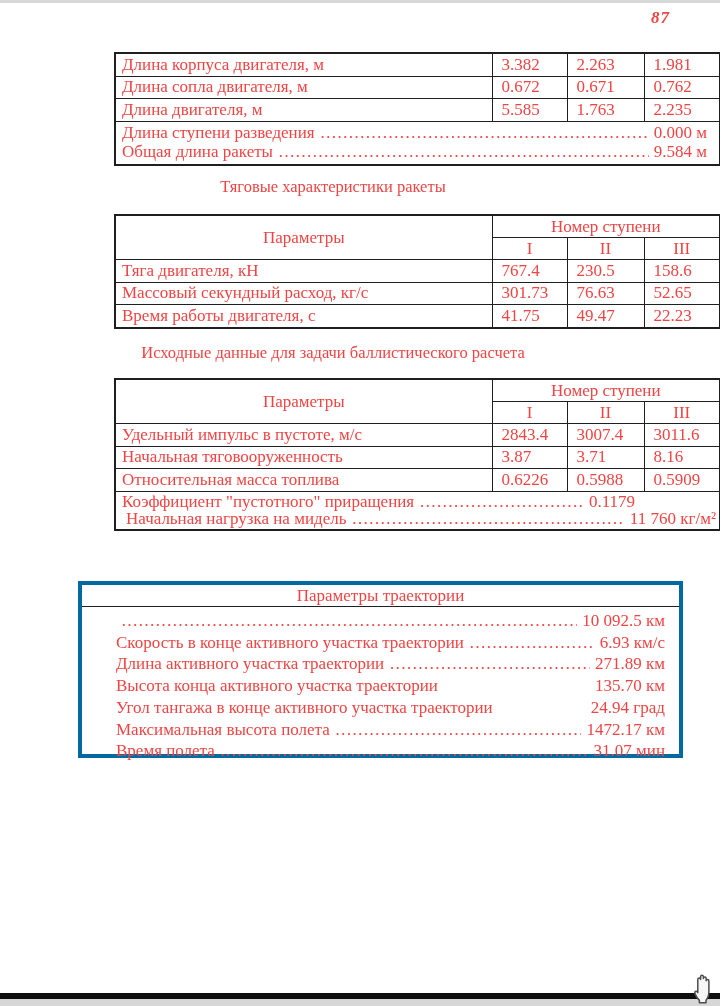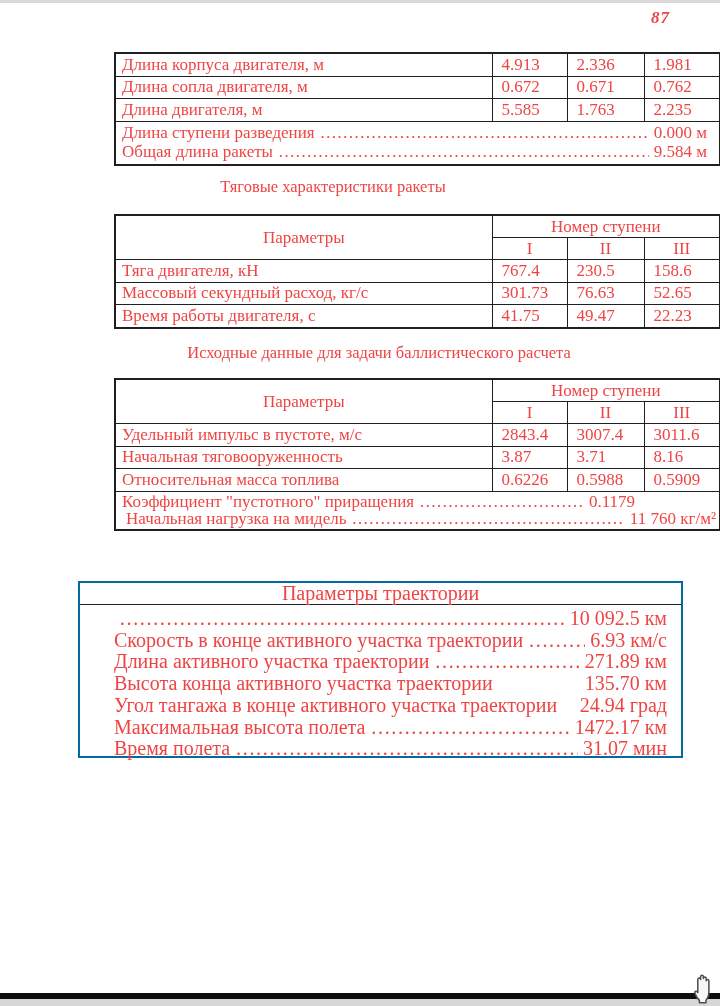--- a/index.html
+++ b/index.html
@@ -15,21 +15,21 @@
   table.tbl{border-width:2px;}
   td{padding:0;vertical-align:middle;}
   td.lbl{padding-left:6px;height:21.5px;white-space:nowrap;overflow:hidden;}
   td.num{padding-left:9px;white-space:nowrap;}
   td.hdr{text-align:center;height:21px;}
   td.span-cell{padding:1px 12px 2px 6px;}
   .dotline{display:flex;align-items:flex-end;line-height:19.5px;white-space:nowrap;}
   .dotline .leader{flex:1 1 auto;min-width:0;overflow:hidden;white-space:nowrap;margin:0 5px;}
   .dotline .dl-label,.dotline .dl-value{white-space:nowrap;}
   .t3-lines .dotline{line-height:17px;}
-  .t4{position:absolute;left:78px;top:581px;width:605px;height:177px;border:2px solid #0369a1;box-sizing:border-box;font-size:20px;}
+  .t4{position:absolute;left:78px;top:581px;width:605px;height:177px;border:4px solid #0369a1;box-sizing:border-box;font-size:17px;}
   .t4-header{height:21px;border-bottom:1.4px solid #1f1f1f;text-align:center;line-height:21px;}
   .t4-body{padding:3px 14px 0 34px;}
   .t4-body .dotline{line-height:21.7px;}
   .bottom-bar{position:absolute;left:0;top:993px;width:720px;height:6px;background:#0e0e0e;}
   .bottom-gray{position:absolute;left:0;top:999px;width:720px;height:7px;background:#d7d7d7;}
   .cursor{position:absolute;left:691px;top:972px;width:24px;height:33px;}
 </style>
 </head>
 <body>
 
@@ -40,22 +40,22 @@
   <table class="tbl" style="top:52px;">
     <colgroup>
         <col style="width:377px">
         <col style="width:75px">
         <col style="width:77px">
         <col style="width:76px">
       </colgroup>
     <tbody>
       <tr>
         <td class="lbl">Длина корпуса двигателя, м</td>
-        <td class="num">4.913</td>
-        <td class="num">2.336</td>
+        <td class="num">3.382</td>
+        <td class="num">2.263</td>
         <td class="num">1.981</td>
       </tr>
       <tr>
         <td class="lbl">Длина сопла двигателя, м</td>
         <td class="num">0.672</td>
         <td class="num">0.671</td>
         <td class="num">0.762</td>
       </tr>
       <tr>
         <td class="lbl">Длина двигателя, м</td>
@@ -113,21 +113,21 @@
       </tr>
       <tr>
         <td class="lbl">Время работы двигателя, с</td>
         <td class="num">41.75</td>
         <td class="num">49.47</td>
         <td class="num">22.23</td>
       </tr>
     </tbody>
   </table>
 
-  <div class="heading" style="top:343px;padding-left:46px;">Исходные данные для задачи баллистического расчета</div>
+  <div class="heading" style="top:343px;">Исходные данные для задачи баллистического расчета</div>
 
   <table class="tbl" style="top:378px;">
     <colgroup>
         <col style="width:377px">
         <col style="width:75px">
         <col style="width:77px">
         <col style="width:76px">
       </colgroup>
     <tbody>
       <tr>

